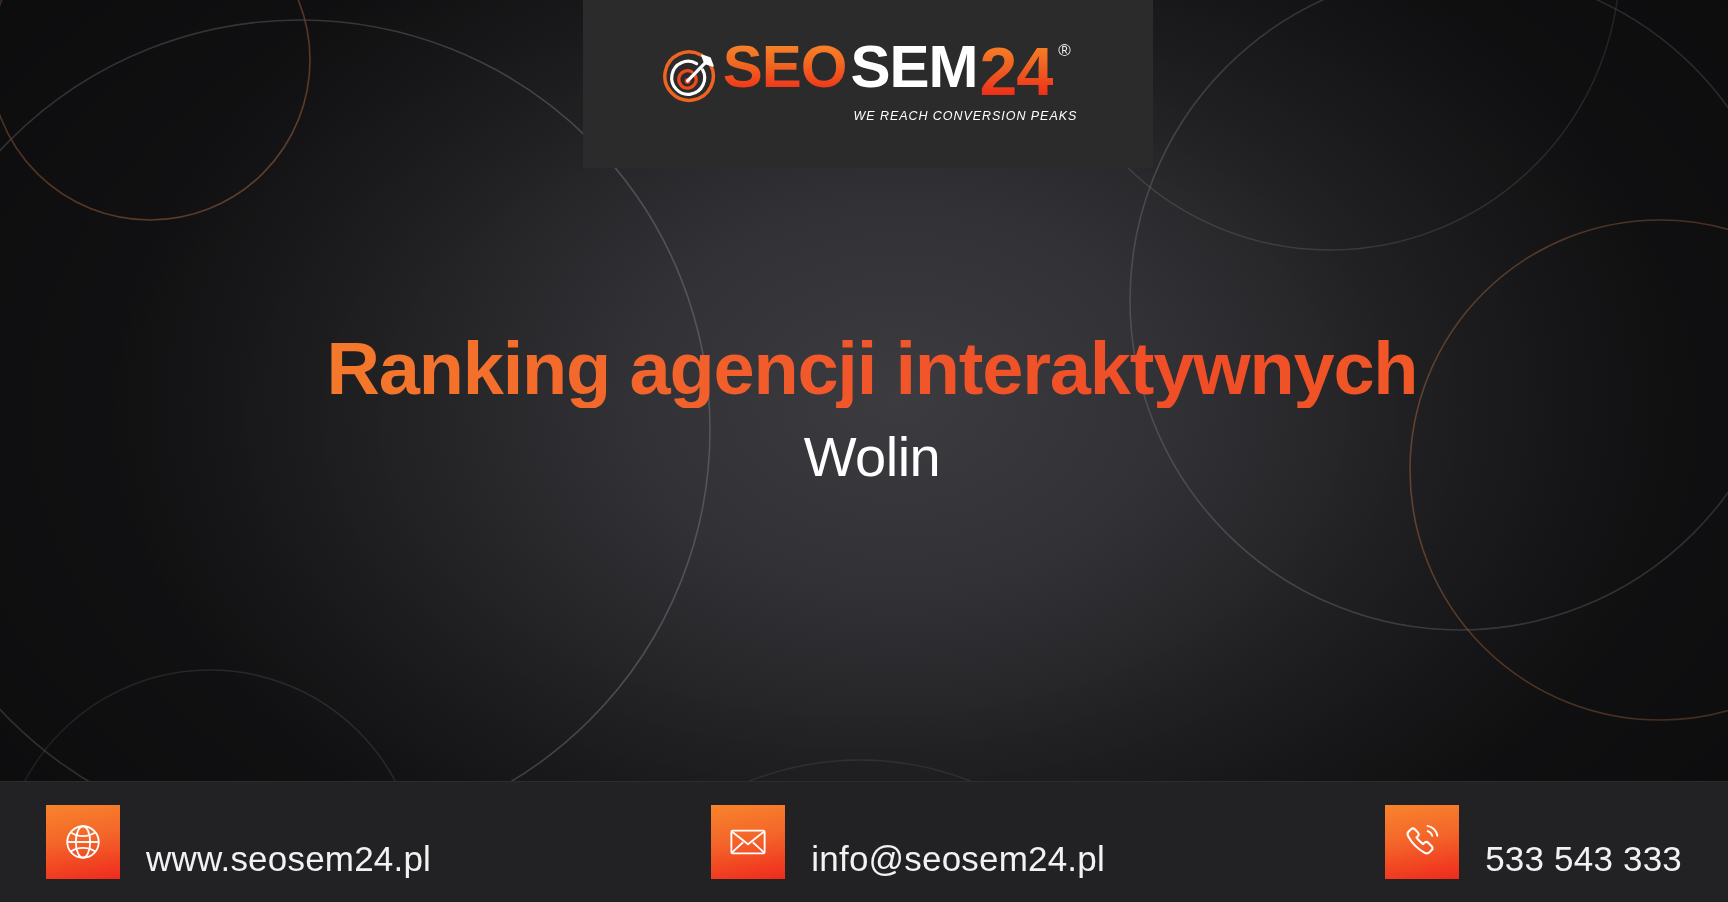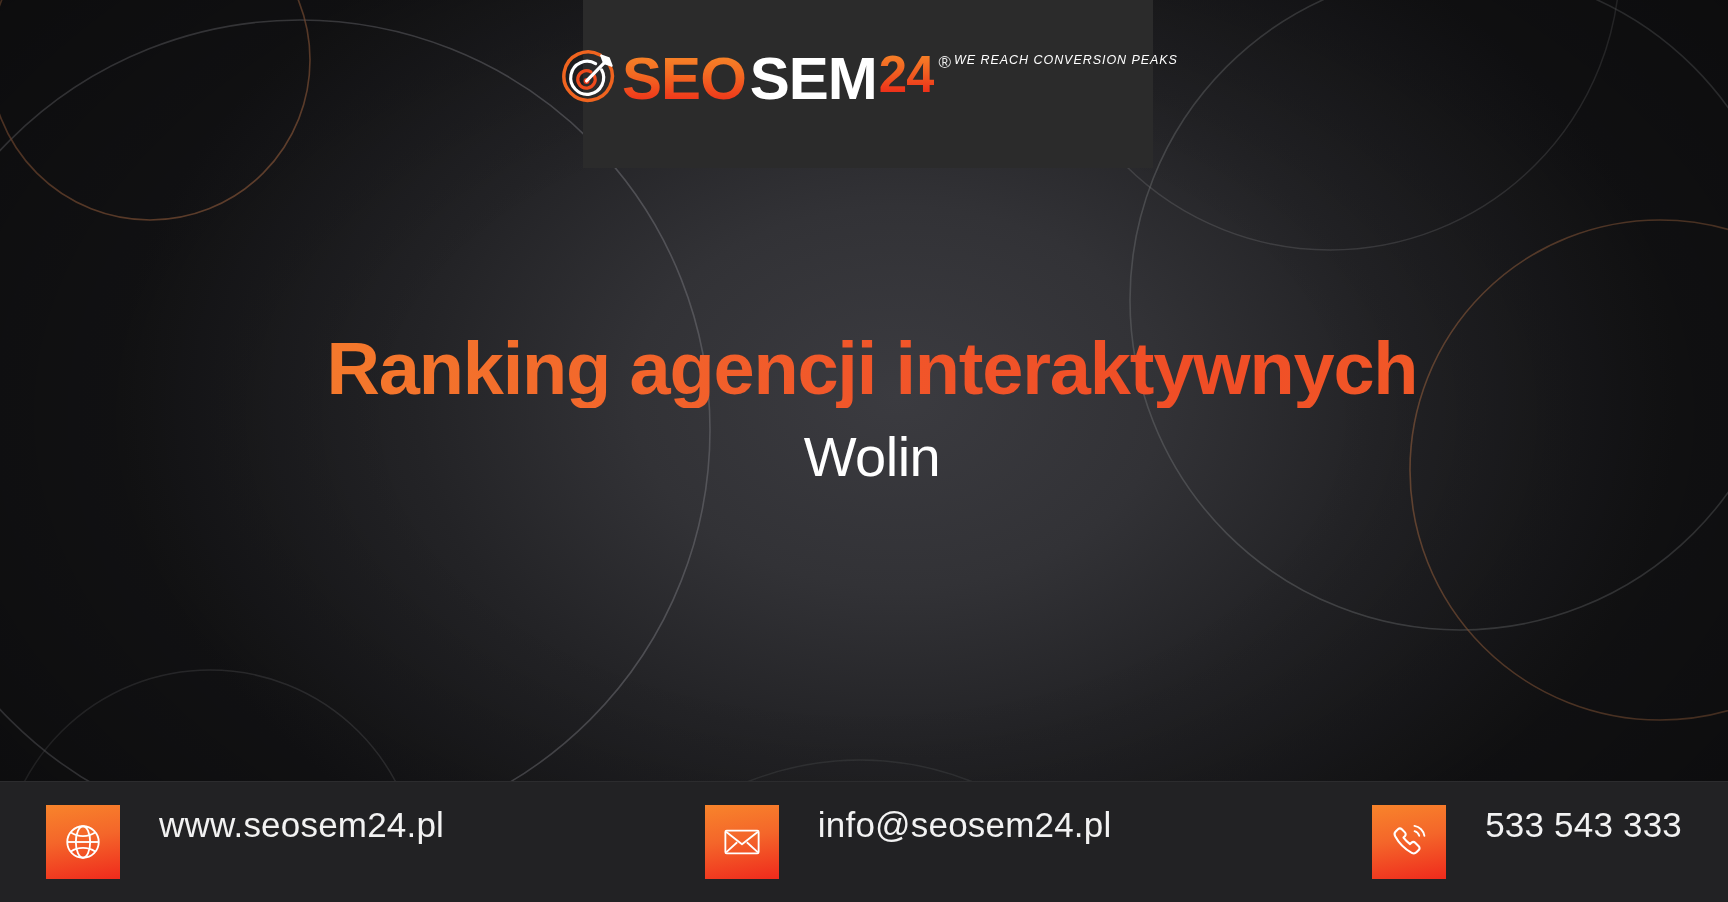--- a/index.html
+++ b/index.html
@@ -47,54 +47,55 @@
     top: 0;
     width: 570px;
     height: 168px;
     background: #2b2b2b;
     display: flex;
     align-items: center;
     justify-content: center;
   }
   .logo-row {
     display: flex;
+    align-items: center;
     gap: 2px;
     transform: translateY(-4px);
   }
   .logo-mark { width: 62px; height: 62px; flex: 0 0 auto; }
   .logo-text { display: flex; align-items: flex-start; }
   .logo-seo {
     font-size: 60px;
     font-weight: 700;
     letter-spacing: -1px;
     line-height: 1;
     background: linear-gradient(180deg, #f98c2a 0%, #f26a22 42%, #ef2518 100%);
     -webkit-background-clip: text;
     background-clip: text;
     color: transparent;
   }
   .logo-right {
     display: flex;
-    flex-direction: row;
+    flex-direction: column;
     margin-left: 4px;
   }
   .logo-semrow {
     display: flex;
     align-items: flex-start;
     line-height: 1;
   }
   .logo-sem {
     font-size: 60px;
     font-weight: 700;
     letter-spacing: -1px;
     color: #ffffff;
     line-height: 1;
   }
   .logo-24 {
-    font-size: 51px;
+    font-size: 68px;
     font-weight: 700;
     letter-spacing: -1px;
     line-height: 1;
     margin-left: 2px;
     background: linear-gradient(180deg, #f98c2a 0%, #f05a20 50%, #ec1d16 100%);
     -webkit-background-clip: text;
     background-clip: text;
     color: transparent;
   }
   .logo-reg {
@@ -159,22 +160,22 @@
   .footer-inner {
     display: flex;
     align-items: center;
     width: 100%;
     padding: 0 46px;
     box-sizing: border-box;
     justify-content: space-between;
   }
   .contact {
     display: flex;
-    align-items: flex-start;
-    gap: 39px;
+    align-items: flex-end;
+    gap: 26px;
   }
   .contact-icon {
     width: 74px;
     height: 74px;
     flex: 0 0 auto;
     background: linear-gradient(170deg, #f8842b 0%, #f4662a 45%, #ef2a1c 100%);
     display: flex;
     align-items: center;
     justify-content: center;
   }

